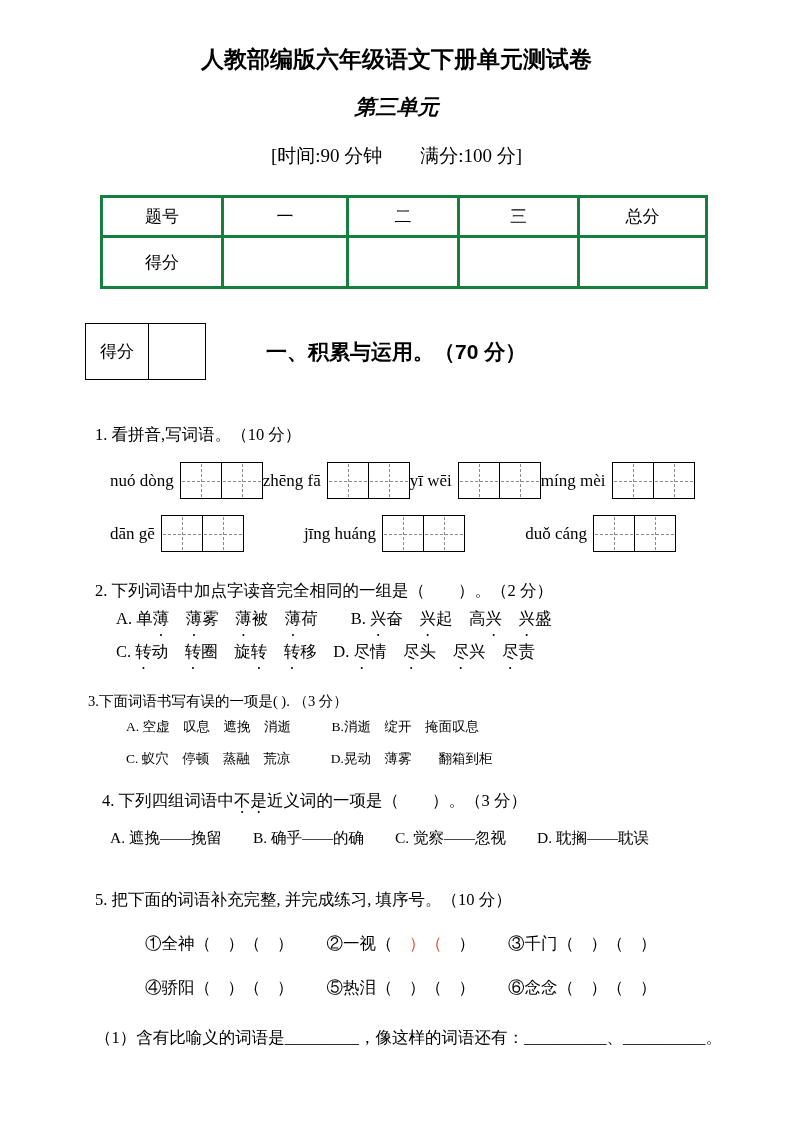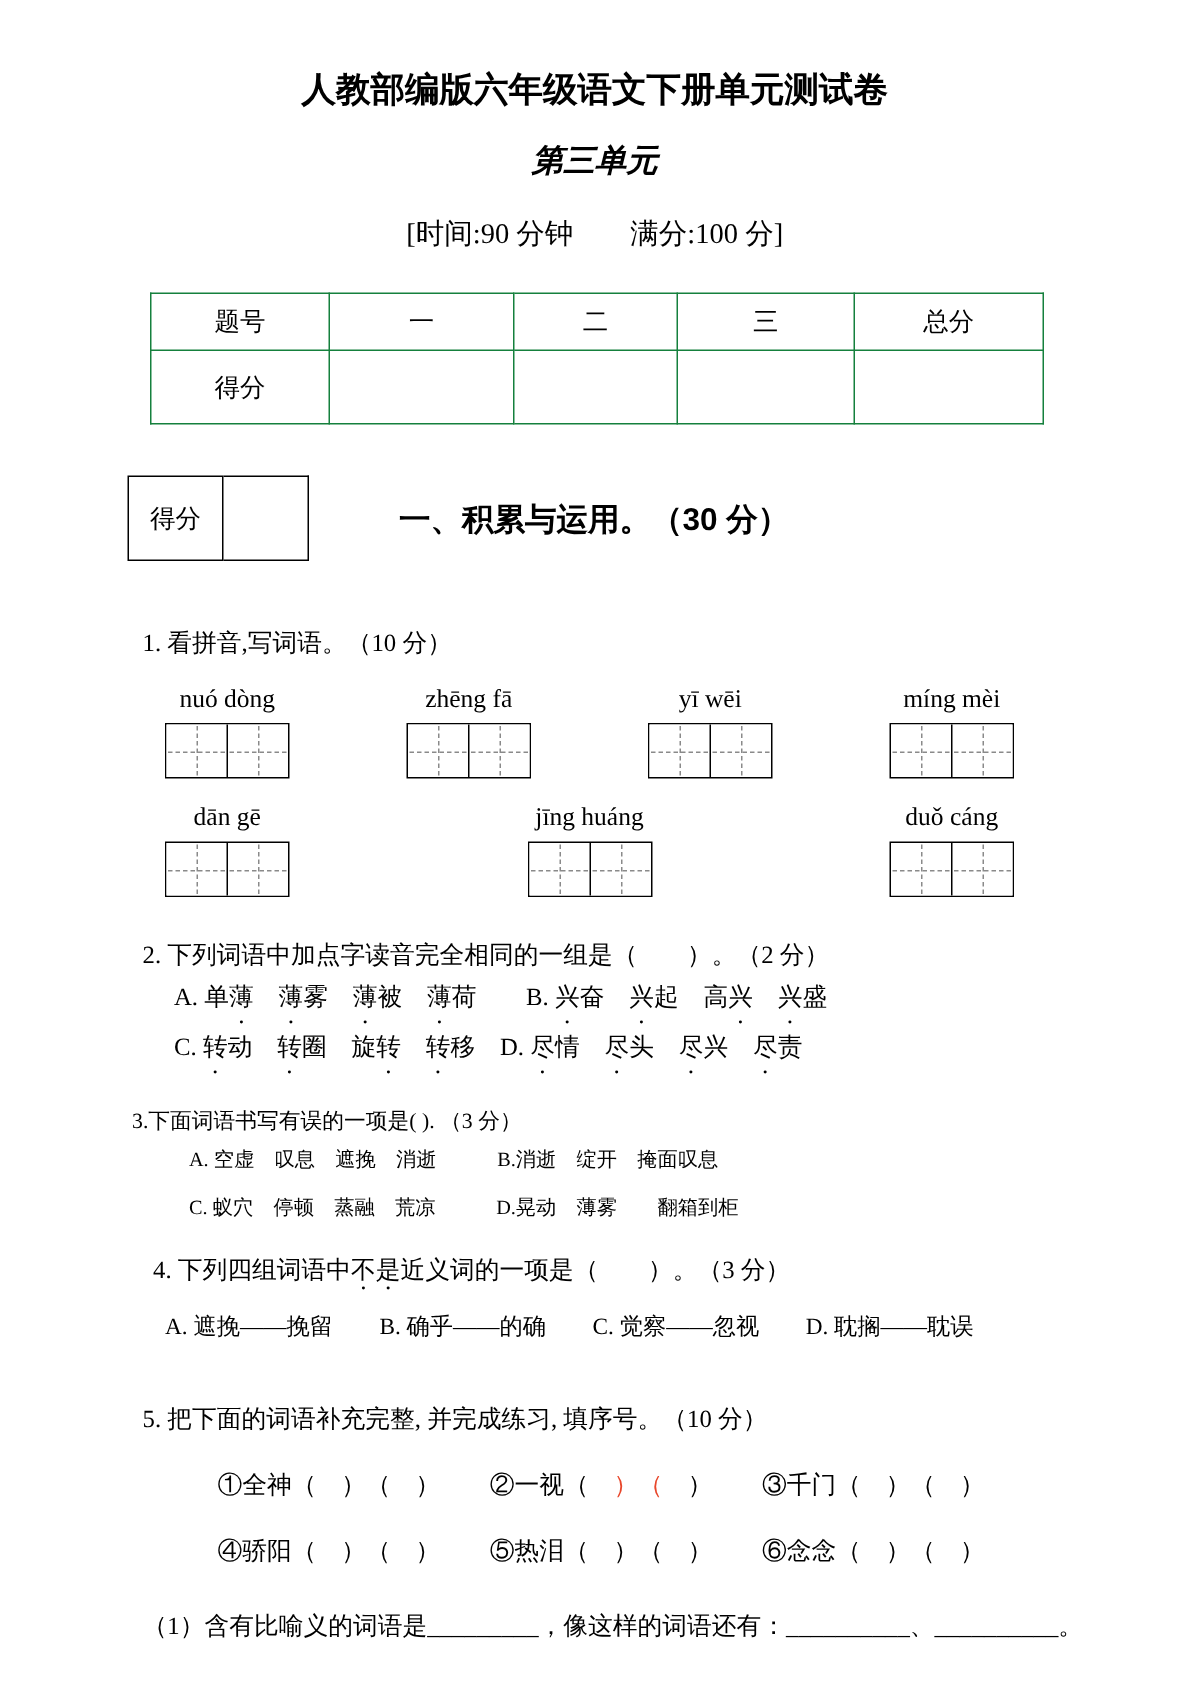--- a/index.html
+++ b/index.html
@@ -2,33 +2,33 @@
 <html><head>
 <meta charset="utf-8">
 <style>
   html,body{margin:0;padding:0;}
   body{width:793px;height:1122px;background:#ffffff;color:#000;font-family:"Liberation Serif", serif;}
   .page{position:relative;width:793px;height:1122px;overflow:hidden;background:#ffffff;}
   .title{padding-top:44px;text-align:center;font-size:23px;font-weight:bold;font-family:"Liberation Sans", sans-serif;}
   .subtitle{margin-top:18px;text-align:center;font-size:21px;font-weight:bold;font-family:"Liberation Sans", sans-serif;font-style:italic;}
   .meta{margin-top:22px;text-align:center;font-size:19px;}
   table.score{border-collapse:collapse;margin:26px 0 0 100px;}
-  table.score td{border:1px solid #15803d;text-align:center;font-size:17px;padding:0;}
+  table.score td{border:3px solid #15803d;text-align:center;font-size:17px;padding:0;}
   .col-qnum{width:118px;} .col-1{width:122px;} .col-2{width:108px;} .col-3{width:117px;} .col-total{width:125px;}
   tr.hdr td{height:37px;}
   tr.score-row td{height:48px;}
   .sec1{display:flex;align-items:center;margin:34px 0 0 85px;}
   .sbox{display:flex;}
   .sbox .lab{width:62px;height:55px;border:1px solid #000;display:flex;align-items:center;justify-content:center;font-size:17px;}
   .sbox .blank{width:56px;height:55px;border:1px solid #000;border-left:none;}
   .sec-heading{margin-left:60px;font-size:21px;font-weight:bold;font-family:"Liberation Sans", sans-serif;}
   .q{margin-left:95px;font-size:16.5px;}
   .q1-prompt{margin-top:44px;}
   .py-row{display:flex;justify-content:space-between;width:566px;margin:16px 0 0 110px;}
-  .py-word{display:flex;flex-direction:column;align-items:center;gap:6px;}
+  .py-word{display:flex;flex-direction:row;align-items:center;gap:6px;}
   .pinyin{font-size:17px;white-space:nowrap;}
   .tian{display:flex;border:1.5px solid #000;}
   .cell{width:40px;height:35px;position:relative;background:#fff;}
   .cell + .cell{border-left:1px solid #000;}
   .cell::before{content:"";position:absolute;left:1px;right:1px;top:50%;border-top:1px dashed #8a8a8a;}
   .cell::after{content:"";position:absolute;top:1px;bottom:1px;left:50%;border-left:1px dashed #8a8a8a;}
   .q2-prompt{margin-top:28px;}
   .opt{margin-left:116px;font-size:16.5px;line-height:2.0;}
   .q3-prompt{margin-top:24px;margin-left:88px;font-size:14.5px;}
   .opt-small{margin-left:126px;font-size:13.5px;line-height:2.35;}
@@ -66,21 +66,21 @@
       <td></td>
     </tr>
   </tbody>
     </table>
 
   <div class="sec1">
     <div class="sbox">
       <div class="lab">得分</div>
       <div class="blank"></div>
     </div>
-    <div class="sec-heading">一、积累与运用。（30 分）</div>
+    <div class="sec-heading">一、积累与运用。（70 分）</div>
   </div>
 
   <div class="q q1-prompt">1. 看拼音,写词语。（10 分）</div>
 
   <div class="py-row">
     <div class="py-word">
       <span class="pinyin">nuó dòng</span>
       <div class="tian">
           <div class="cell"></div>
           <div class="cell"></div>

